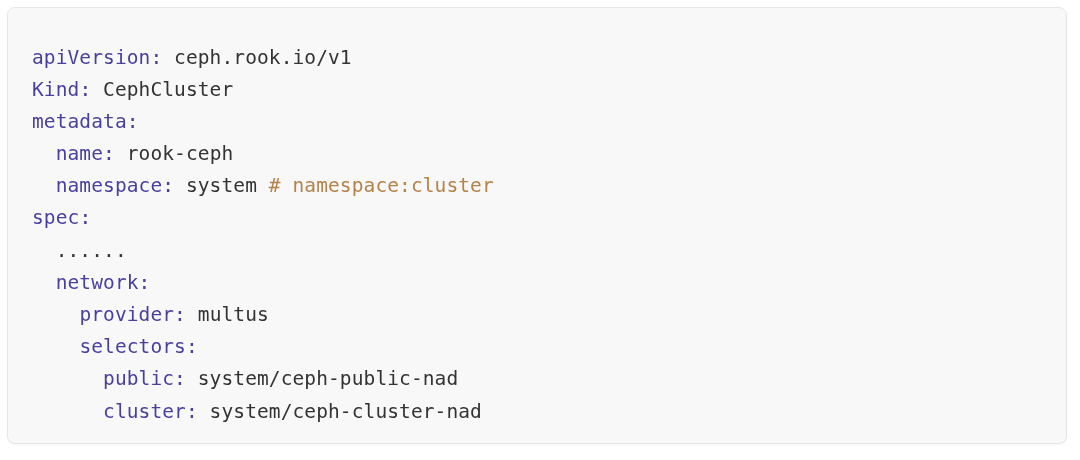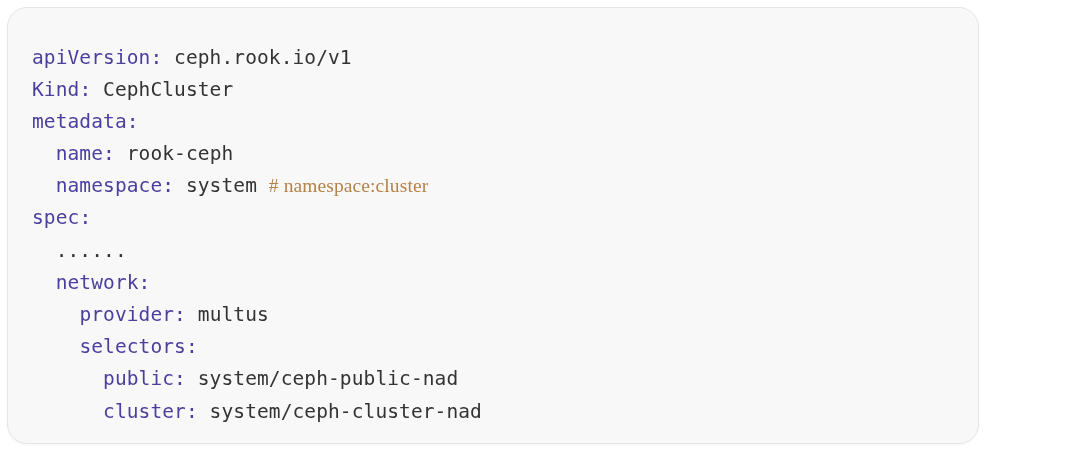--- a/index.html
+++ b/index.html
@@ -11,26 +11,26 @@
     width: 1080px;
     height: 460px;
     font-family: "DejaVu Sans Mono", monospace;
     overflow: hidden;
   }
 
   #code-panel {
     position: absolute;
     left: 7px;
     top: 7px;
-    width: 972px;
+    width: 1060px;
     height: 437px;
     box-sizing: border-box;
     background: #f8f8f8;
     border: 1px solid #e6e6e6;
-    border-radius: 20px;
+    border-radius: 8px;
     box-shadow: 0 1px 2px rgba(0,0,0,0.04);
     overflow: hidden;
   }
 
   #code-block {
     position: absolute;
     left: 24px;
     top: 14px;
     right: 0;
     font-size: 19.5px;
@@ -41,21 +41,21 @@
 
   .code-line {
     height: 32.2px;
     white-space: pre;
   }
 
   
   .tok-key     { color: #4a3f9e; }
   .tok-punct   { color: #4a3f9e; }
   .tok-value   { color: #333333; }
-  .tok-comment { color: #b5824a; font-family: Liberation Serif, serif; }
+  .tok-comment { color: #b5824a; }
   .tok-dots    { color: #333333; }
   .tok-indent  { color: transparent; }
 </style>
 </head>
 <body>
 
 <div id="code-panel">
   <pre id="code-block"><div class="code-line"><span class="tok-key">apiVersion</span><span class="tok-punct">:</span><span class="tok-value"> ceph.rook.io/v1</span></div><div class="code-line"><span class="tok-key">Kind</span><span class="tok-punct">:</span><span class="tok-value"> CephCluster</span></div><div class="code-line"><span class="tok-key">metadata</span><span class="tok-punct">:</span></div><div class="code-line"><span class="tok-indent">  </span><span class="tok-key">name</span><span class="tok-punct">:</span><span class="tok-value"> rook-ceph</span></div><div class="code-line"><span class="tok-indent">  </span><span class="tok-key">namespace</span><span class="tok-punct">:</span><span class="tok-value"> system </span><span class="tok-comment"># namespace:cluster</span></div><div class="code-line"><span class="tok-key">spec</span><span class="tok-punct">:</span></div><div class="code-line"><span class="tok-indent">  </span><span class="tok-dots">......</span></div><div class="code-line"><span class="tok-indent">  </span><span class="tok-key">network</span><span class="tok-punct">:</span></div><div class="code-line"><span class="tok-indent">    </span><span class="tok-key">provider</span><span class="tok-punct">:</span><span class="tok-value"> multus</span></div><div class="code-line"><span class="tok-indent">    </span><span class="tok-key">selectors</span><span class="tok-punct">:</span></div><div class="code-line"><span class="tok-indent">      </span><span class="tok-key">public</span><span class="tok-punct">:</span><span class="tok-value"> system/ceph-public-nad</span></div><div class="code-line"><span class="tok-indent">      </span><span class="tok-key">cluster</span><span class="tok-punct">:</span><span class="tok-value"> system/ceph-cluster-nad</span></div><div class="code-line"><span class="tok-indent">  </span><span class="tok-dots">......</span></div></pre>
 </div>
 

